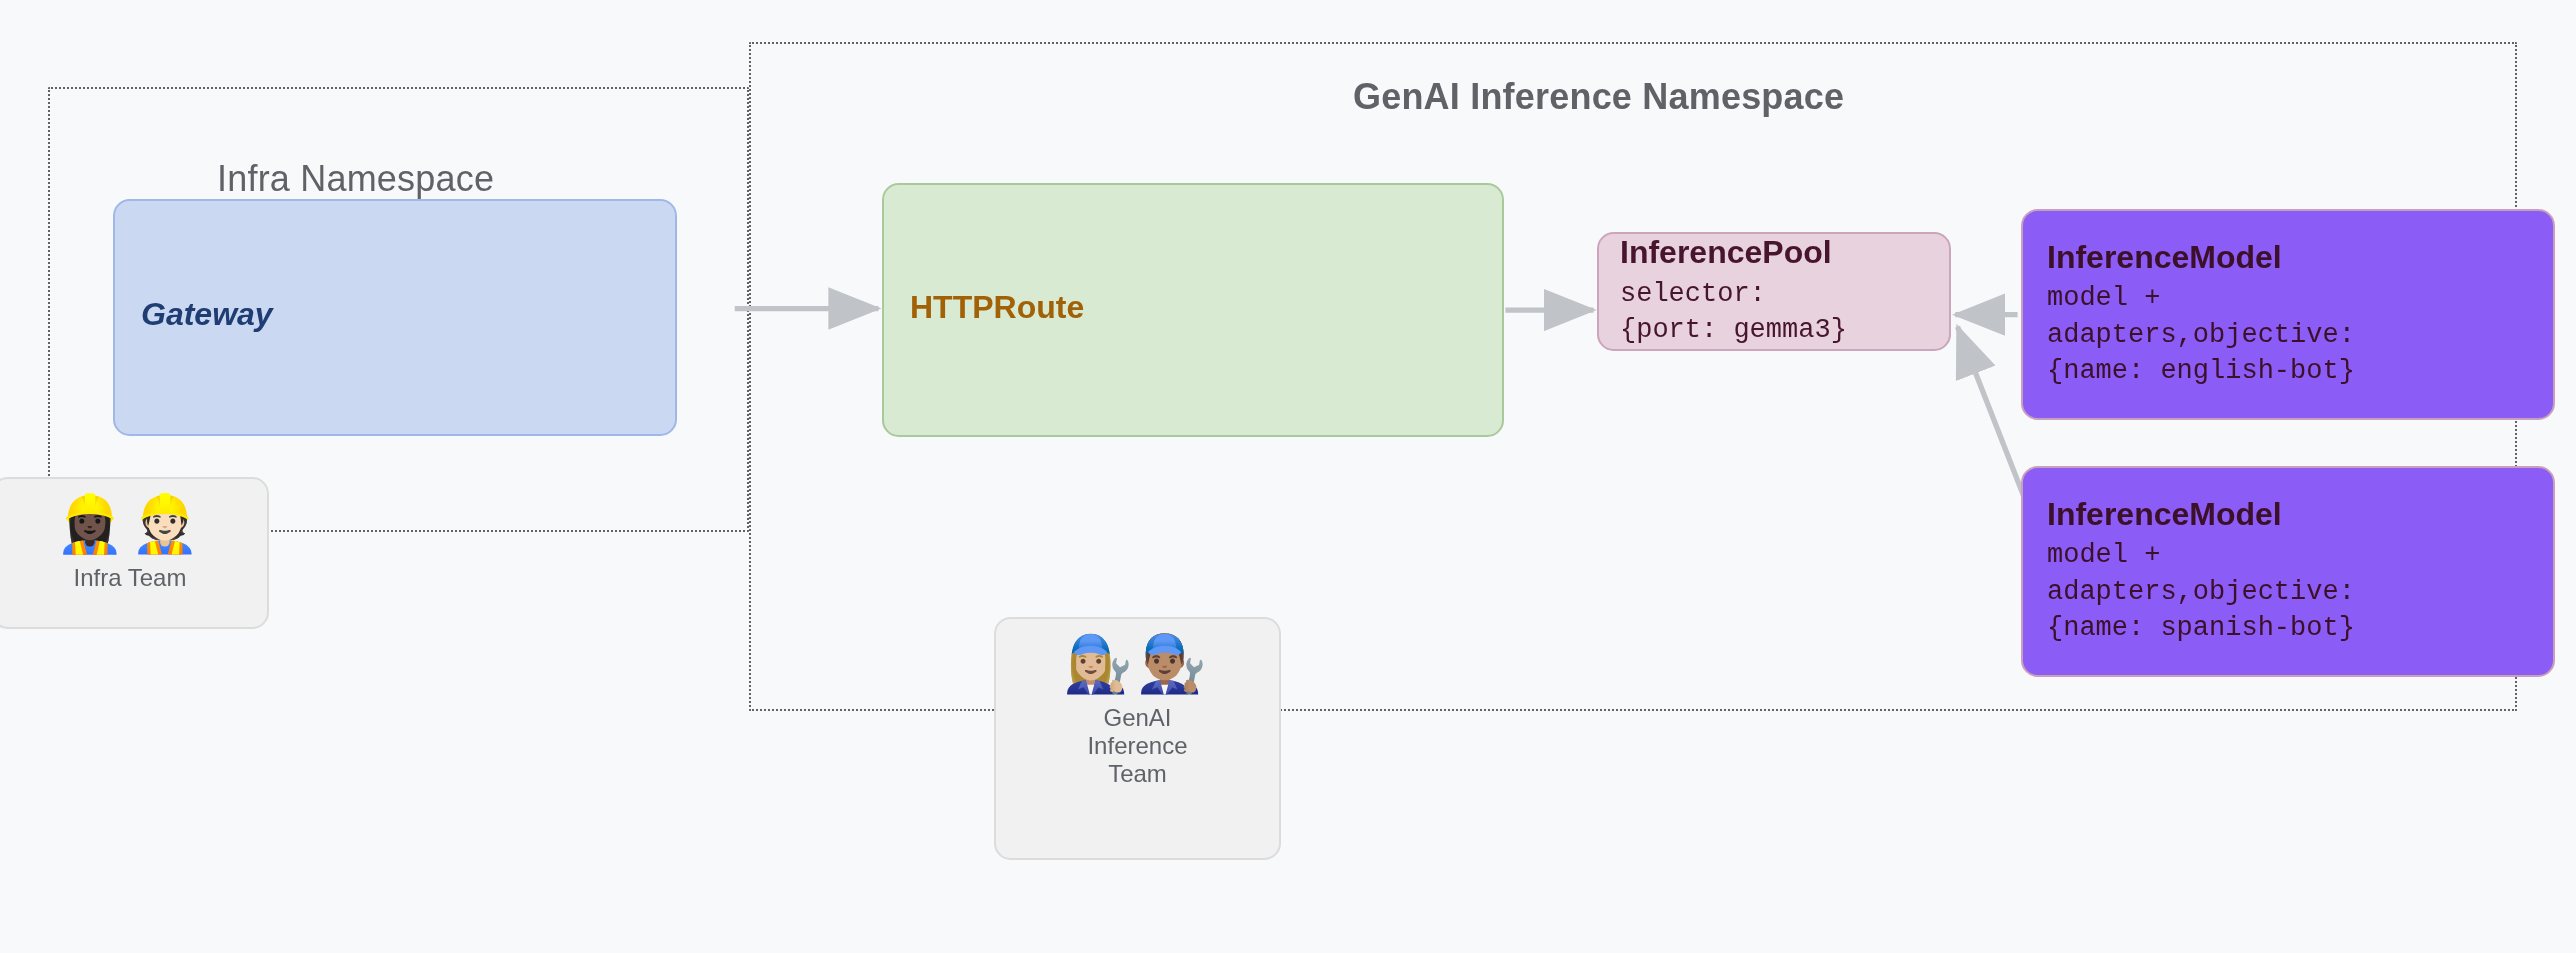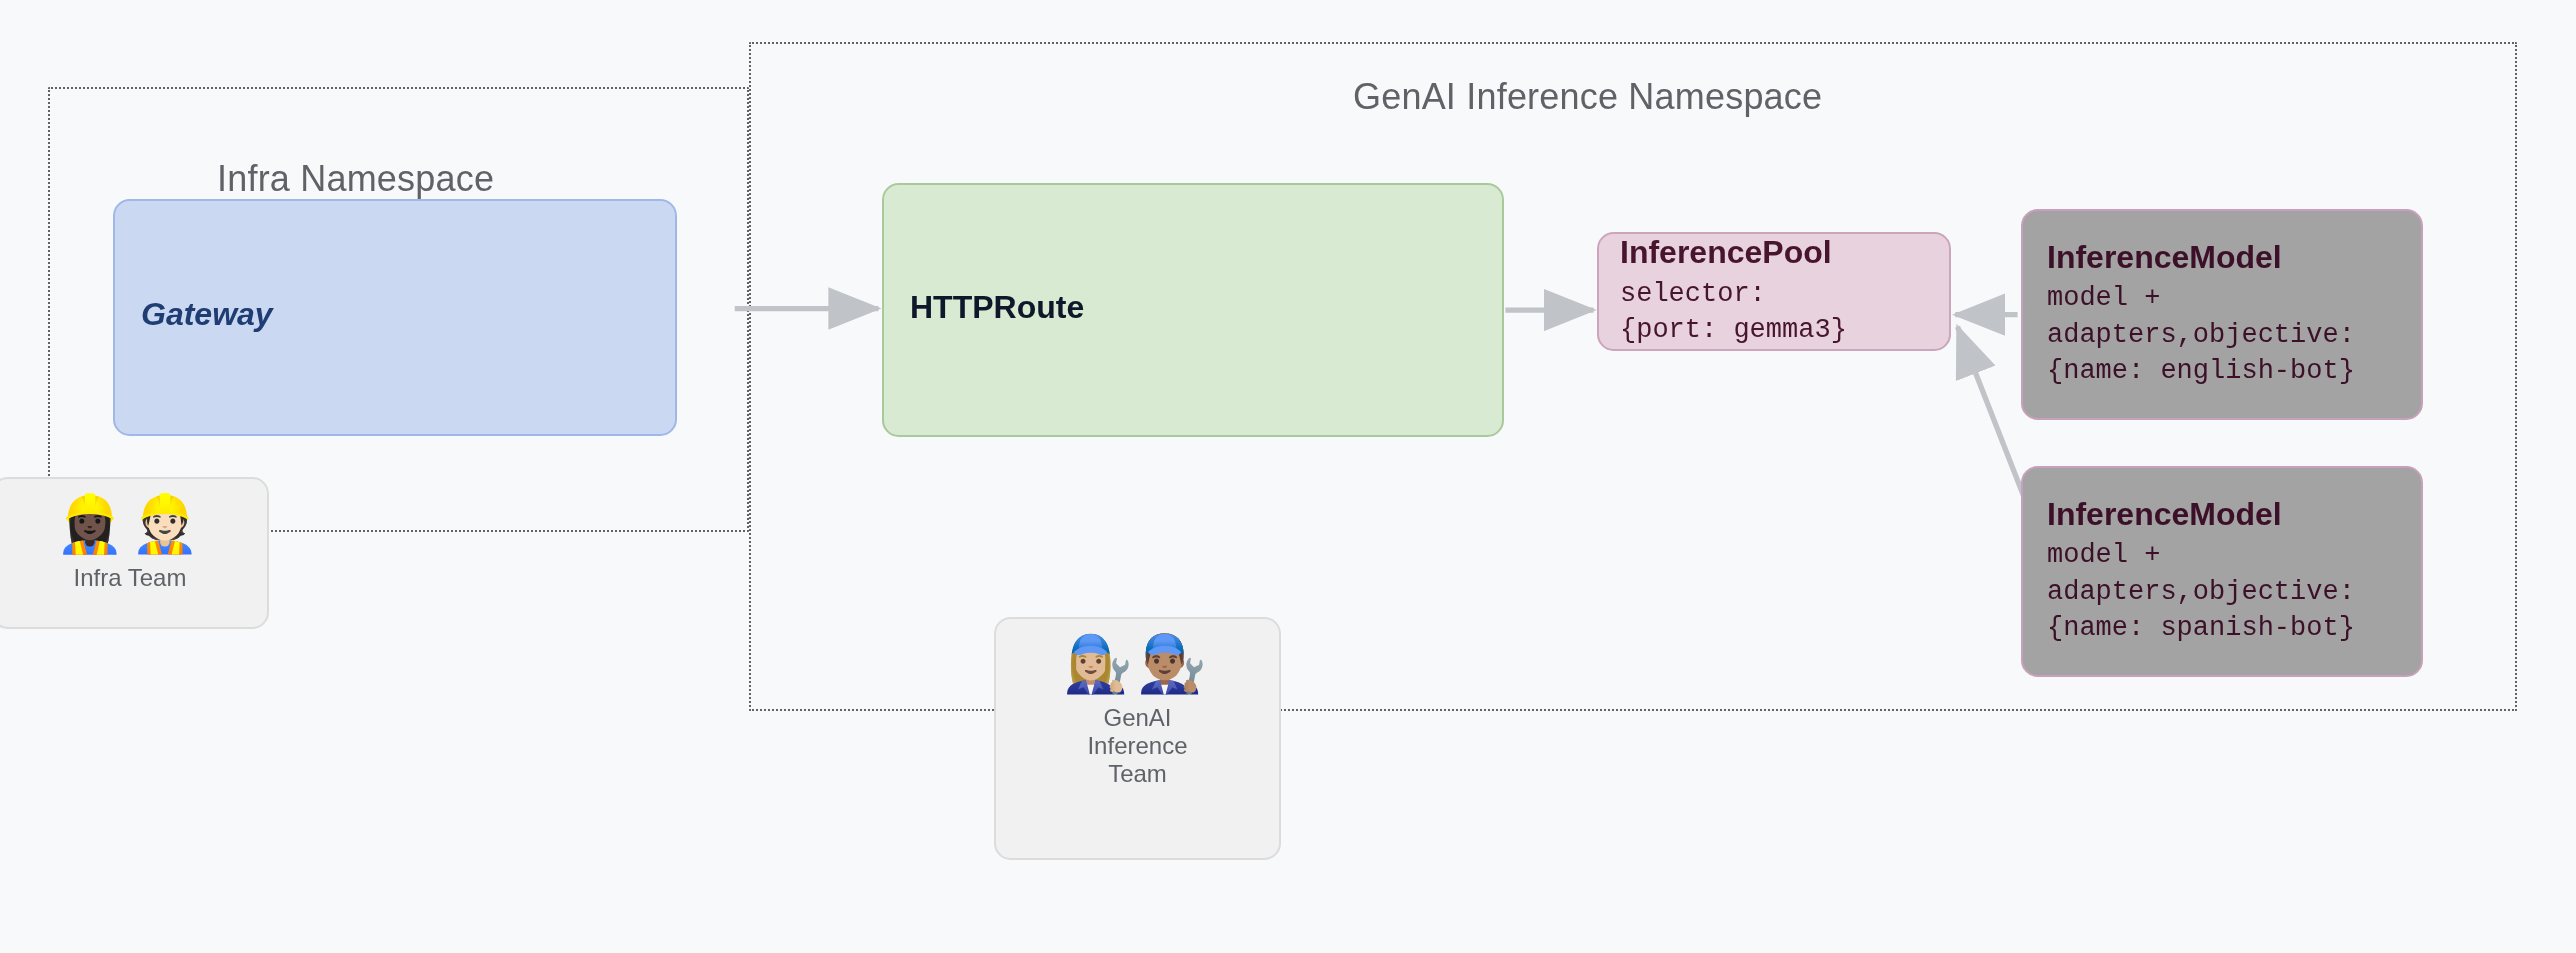--- a/index.html
+++ b/index.html
@@ -29,21 +29,21 @@
 
   .ns-title {
     position: absolute;
     color: #5f6368;
     font-size: 36px;
     font-weight: 400;
     white-space: nowrap;
     letter-spacing: 0.2px;
   }
   #ns-infra-title { left: 217px;  top: 120px; margin-top: 38px; }
-  #ns-genai-title { left: 1353px; top: 76px; }
+  #ns-genai-title { left: 1353px; top: 76px; font-weight: bold; }
 
   
   .card {
     position: absolute;
     border-radius: 16.7px;
     border-width: 2.3px;
     border-style: solid;
     padding: 21px 26px;
     display: flex;
     flex-direction: column;
@@ -67,32 +67,32 @@
   #card-gateway {
     left: 113px; top: 199px; width: 564px; height: 237px;
     background: #cbd8f2; border-color: #9fb8e8;
   }
   #card-gateway .title, #card-gateway .meta { color: #1f3c73; font-style: italic; }
 
   #card-httproute {
     left: 882px; top: 183px; width: 622px; height: 254px;
     background: #d9ead3; border-color: #a9c99b;
   }
-  #card-httproute .title, #card-httproute .meta { color: #0f172a; }
+  #card-httproute .title, #card-httproute .meta { color: #a16207; }
 
   #card-pool {
     left: 1597px; top: 232px; width: 354px; height: 119px;
     background: #e8d2dd; border-color: #cba5bb;
     padding: 15px 21px;
   }
   #card-pool .title, #card-pool .meta { color: #48152f; }
 
   .card-model {
-    background: #a3a3a3; border-color: #c9a0bb;
-    width: 402px; height: 211px;
+    background: #8b5cf6; border-color: #c9a0bb;
+    width: 534px; height: 211px;
     padding: 16.7px 24px;
   }
   .card-model .title, .card-model .meta { color: #3c1028; }
   #card-model-1 { left: 2021px; top: 209px; }
   #card-model-2 { left: 2021px; top: 466px; }
 
   
   .team-card {
     position: absolute;
     background: #f1f1f1;

